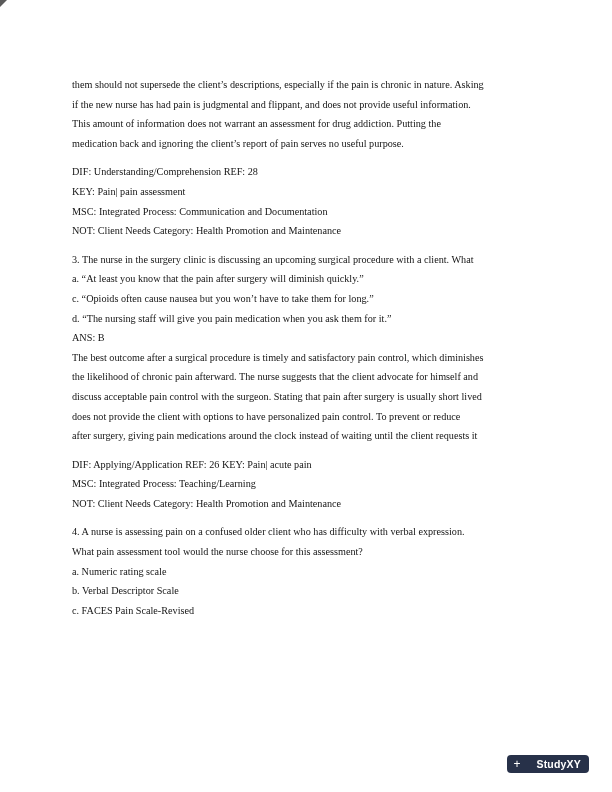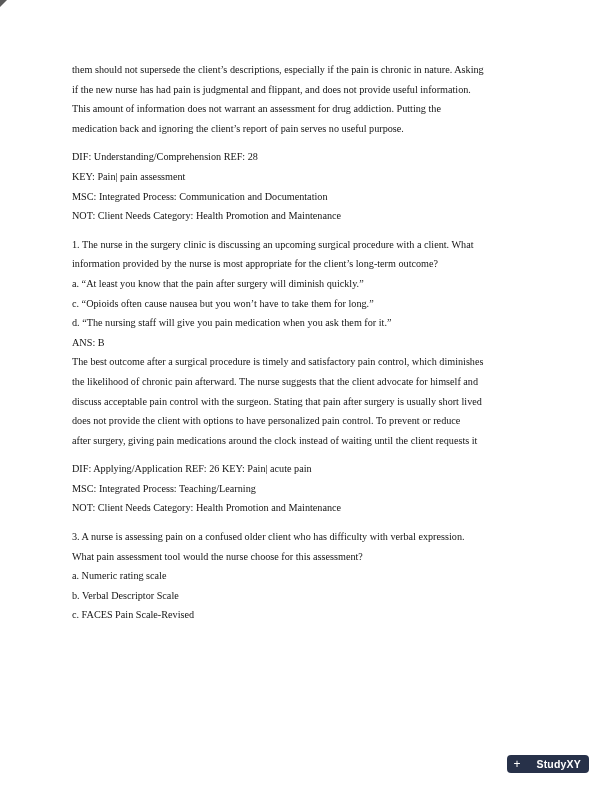--- a/index.html
+++ b/index.html
@@ -20,21 +20,21 @@
     top: 0;
     left: 0;
     width: 0;
     height: 0;
     border-top: 7px solid #5a5a5a;
     border-right: 7px solid transparent;
   }
   .content {
     position: absolute;
     left: 72px;
-    top: 60px;
+    top: 75px;
     width: 474px;
   }
   .block {
     margin-bottom: 9px;
   }
   .line {
     white-space: nowrap;
     font-size: 10.2px;
     line-height: 19.6px;
   }
@@ -75,39 +75,38 @@
       <div class="line">This amount of information does not warrant an assessment for drug addiction. Putting the</div>
       <div class="line">medication back and ignoring the client’s report of pain serves no useful purpose.</div>
     </div>
     <div class="block meta">
       <div class="line">DIF: Understanding/Comprehension REF: 28</div>
       <div class="line">KEY: Pain| pain assessment</div>
       <div class="line">MSC: Integrated Process: Communication and Documentation</div>
       <div class="line">NOT: Client Needs Category: Health Promotion and Maintenance</div>
     </div>
     <div class="block question">
-      <div class="line">1. The nurse in the surgery clinic is discussing an upcoming surgical procedure with a client. What</div>
-      <div class="line">information provided by the nurse is most appropriate for the client’s long-term outcome?</div>
+      <div class="line">3. The nurse in the surgery clinic is discussing an upcoming surgical procedure with a client. What</div>
       <div class="line">a. “At least you know that the pain after surgery will diminish quickly.”</div>
       <div class="line">c. “Opioids often cause nausea but you won’t have to take them for long.”</div>
       <div class="line">d. “The nursing staff will give you pain medication when you ask them for it.”</div>
       <div class="line">ANS: B</div>
       <div class="line">The best outcome after a surgical procedure is timely and satisfactory pain control, which diminishes</div>
       <div class="line">the likelihood of chronic pain afterward. The nurse suggests that the client advocate for himself and</div>
       <div class="line">discuss acceptable pain control with the surgeon. Stating that pain after surgery is usually short lived</div>
       <div class="line">does not provide the client with options to have personalized pain control. To prevent or reduce</div>
       <div class="line">after surgery, giving pain medications around the clock instead of waiting until the client requests it</div>
     </div>
     <div class="block meta">
       <div class="line">DIF: Applying/Application REF: 26 KEY: Pain| acute pain</div>
       <div class="line">MSC: Integrated Process: Teaching/Learning</div>
       <div class="line">NOT: Client Needs Category: Health Promotion and Maintenance</div>
     </div>
     <div class="block question">
-      <div class="line">3. A nurse is assessing pain on a confused older client who has difficulty with verbal expression.</div>
+      <div class="line">4. A nurse is assessing pain on a confused older client who has difficulty with verbal expression.</div>
       <div class="line">What pain assessment tool would the nurse choose for this assessment?</div>
       <div class="line">a. Numeric rating scale</div>
       <div class="line">b. Verbal Descriptor Scale</div>
       <div class="line">c. FACES Pain Scale-Revised</div>
     </div>
   </div>
 
 <div class="brand-badge">
   <span class="plus">+</span>
   <span class="brand-text">StudyXY</span>

